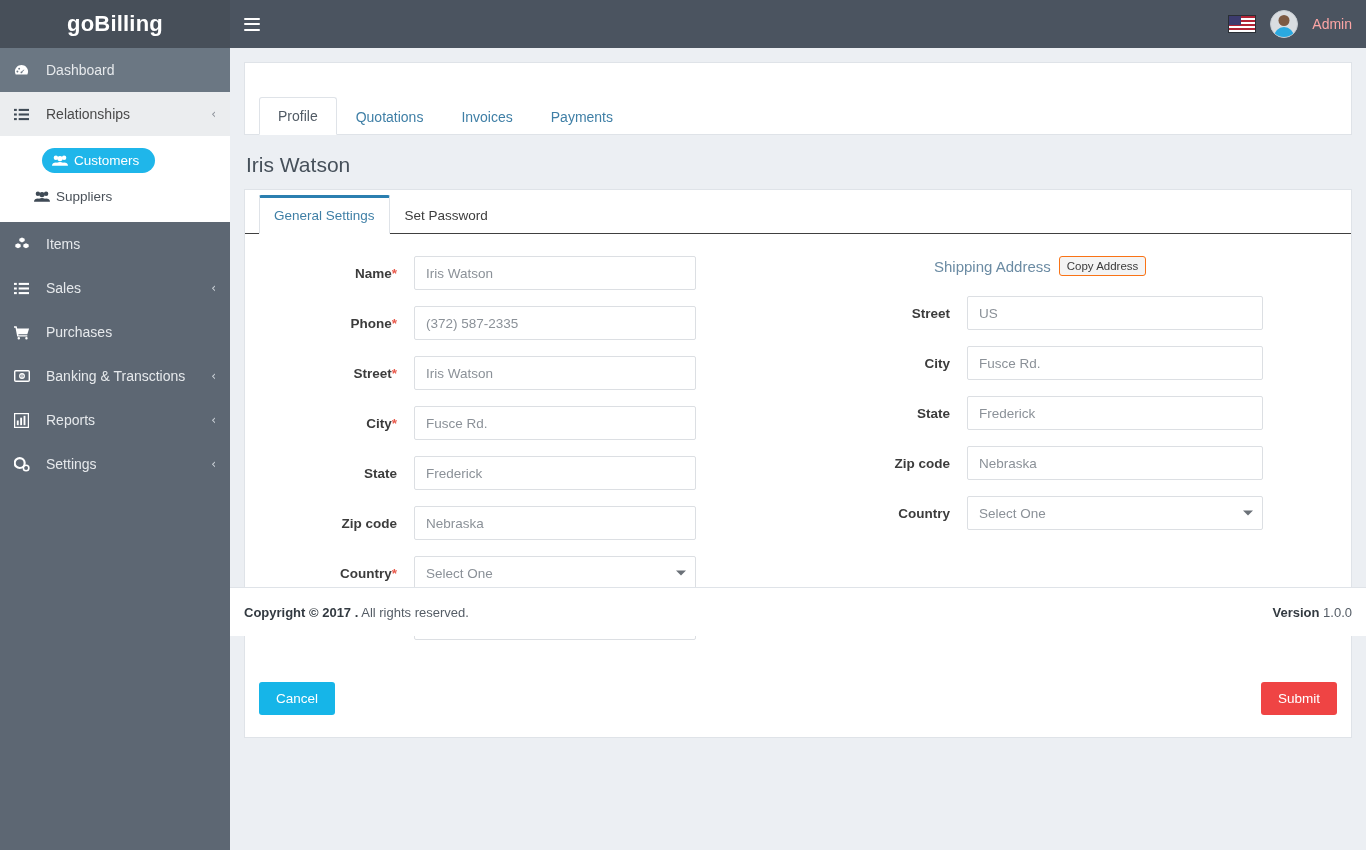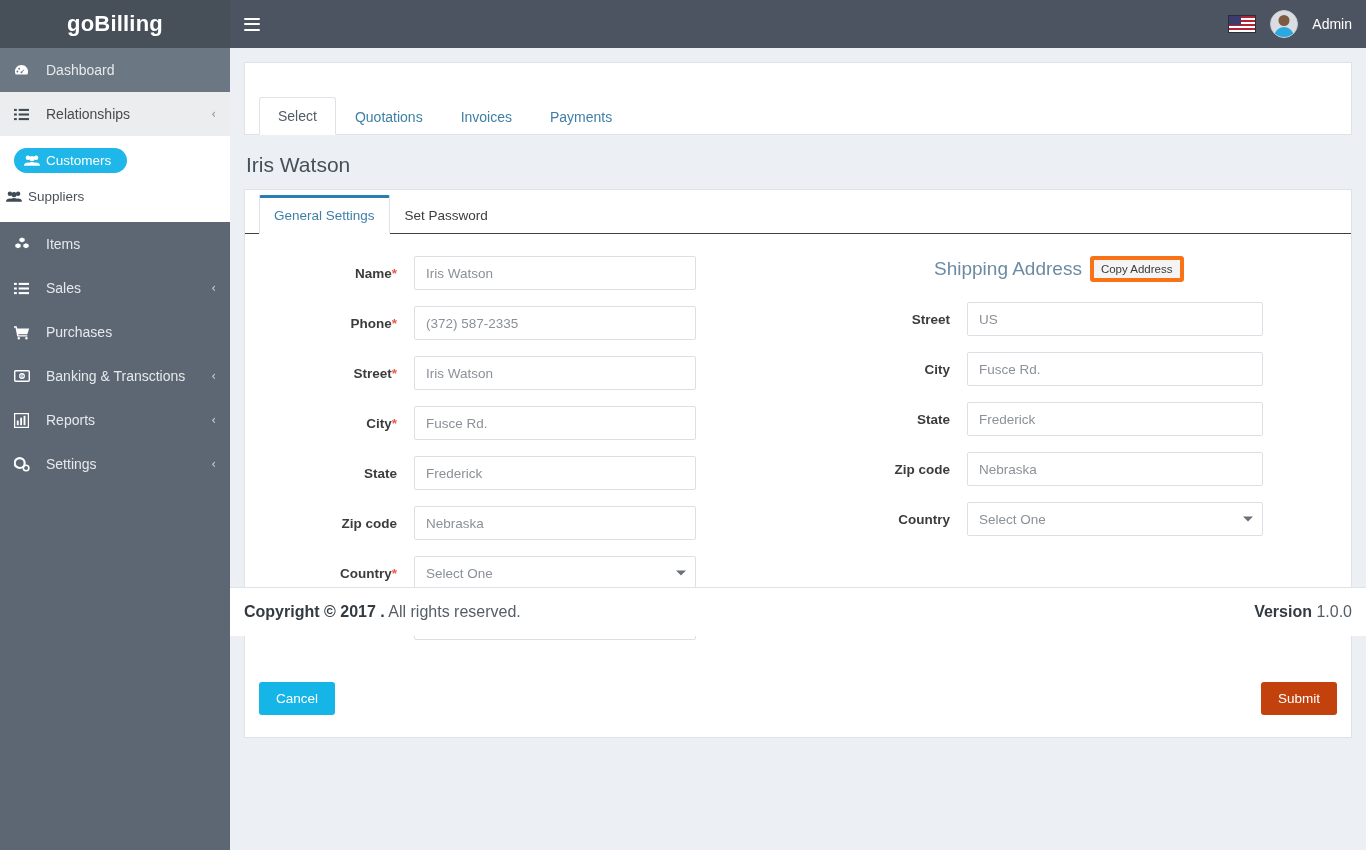--- a/index.html
+++ b/index.html
@@ -55,21 +55,21 @@
     background: #ebedef;
     color: #4a4a4a;
   }
   .nav-item.open .ni-icon { color: #3f4a55; }
   .nav-item.open .ni-caret { color: #8a9098; }
 
   .subnav { background: #ffffff; padding: 6px 0 8px 0; }
   .sub-item {
     height: 36px;
     display: flex; align-items: center;
-    padding: 0 14px 0 6px;
+    padding: 0 14px 0 34px;
     font-size: 13.5px;
     color: #4a5159;
     cursor: pointer;
   }
   .sub-item .si-icon { width: 22px; flex: 0 0 22px; color: #3f4a55; display:inline-flex; align-items:center; }
   .sub-pill {
     display: inline-flex; align-items: center;
     background: #1fb6ea;
     color: #ffffff;
     border-radius: 16px;
@@ -112,21 +112,21 @@
     border: 1px solid #c6ccd2;
   }
   .avatar .head {
     position: absolute; left: 50%; top: 4px; transform: translateX(-50%);
     width: 11px; height: 11px; border-radius: 50%; background: #7d5a43;
   }
   .avatar .body {
     position: absolute; left: 50%; bottom: -3px; transform: translateX(-50%);
     width: 20px; height: 13px; border-radius: 10px 10px 0 0; background: #2aa9e0;
   }
-  .admin-name { color: #ffffff; font-size: 14px; }
+  .admin-name { color: #fca5a5; font-size: 14px; }
 
   
   .content {
     position: absolute; left: 230px; top: 48px;
     width: 1136px; height: 802px;
     background: #eceff3;
     padding: 14px 14px 0 14px;
   }
 
   
@@ -248,60 +248,60 @@
     border-right: 5px solid transparent;
     border-top: 5px solid #6b7178;
   }
 
   .ship-head {
     display: flex; align-items: center; gap: 8px;
     margin-bottom: 20px;
     padding-left: 122px;
   }
   .ship-title {
-    font-size: 19px;
+    font-size: 15px;
     color: #6b8ba3;
     font-weight: normal;
   }
   .copy-btn {
     font-size: 11.5px;
     color: #3b3b3b;
     background: #f4f4f4;
-    border: 4px solid #f97316;
+    border: 1px solid #f97316;
     border-radius: 3px;
     padding: 3px 7px;
     cursor: pointer;
     font-family: "Liberation Sans", sans-serif;
   }
 
   .actions {
     display: flex; align-items: flex-start;
     padding: 26px 14px 22px 14px;
   }
   .btn {
     border: none;
     border-radius: 3px;
     font-size: 13.5px;
     color: #ffffff;
     padding: 9px 17px;
     cursor: pointer;
     font-family: "Liberation Sans", sans-serif;
   }
   .btn-cancel { background: #16b5e8; }
-  .btn-submit { background: #c2410c; margin-left: auto; }
+  .btn-submit { background: #ef4444; margin-left: auto; }
 
   
   .footer {
     position: absolute; left: 230px; bottom: 0;
     width: 1136px; height: 49px;
     background: #ffffff;
     border-top: 1px solid #dfe3e8;
     display: flex; align-items: center;
     padding: 0 14px;
-    font-size: 16px;
+    font-size: 13px;
     color: #555d66;
   }
   .footer .right { margin-left: auto; }
   .b { font-weight: bold; color: #333a41; }
 
   svg { display: block; }
 </style>
 </head>
 <body>
 
@@ -445,21 +445,21 @@
         <div class="head"></div>
           <div class="body"></div>
       </div>
       <span class="admin-name">Admin</span>
     </div>
   </div>
 
   <div class="content">
 
     <div class="outer-tabs" id="outer-tabs">
-        <div class="otab active">Select</div>
+        <div class="otab active">Profile</div>
         <div class="otab">Quotations</div>
         <div class="otab">Invoices</div>
         <div class="otab">Payments</div>
       </div>
 
     <div class="page-title">Iris Watson</div>
 
     <div class="card">
       <div class="inner-tabs" id="inner-tabs">
           <div class="itab active">General Settings</div>

